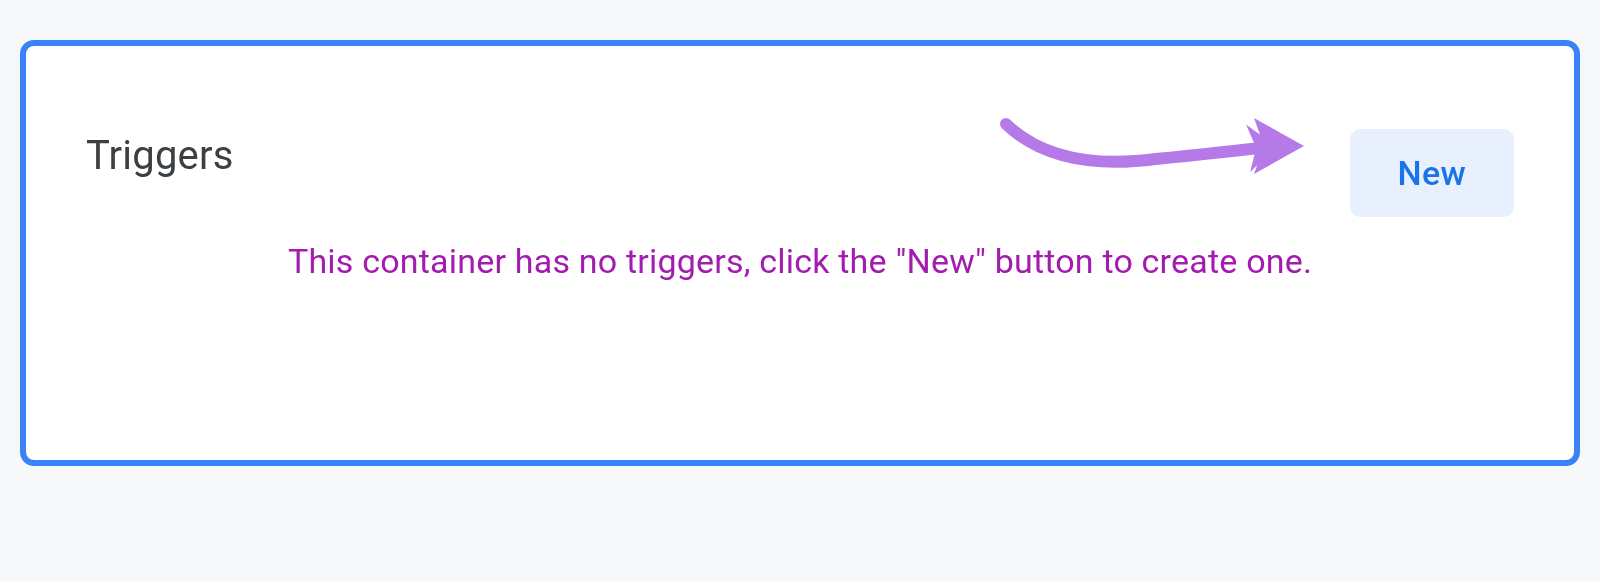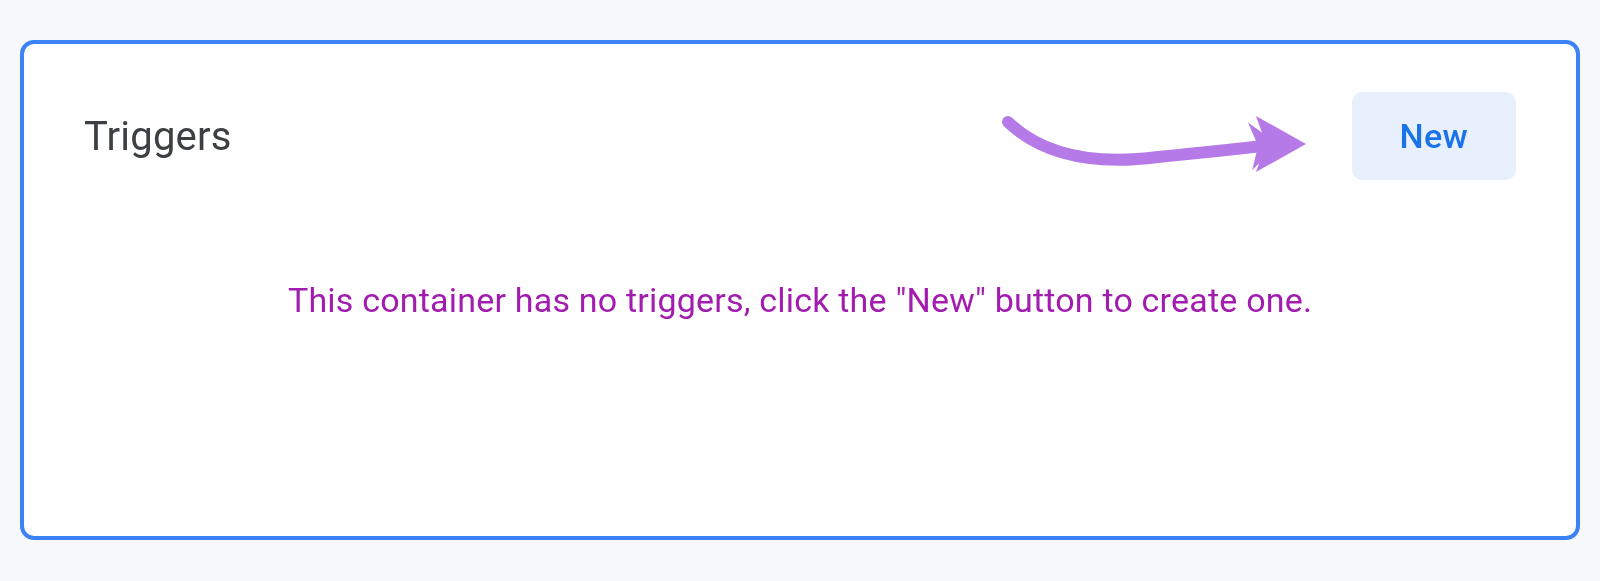--- a/index.html
+++ b/index.html
@@ -5,24 +5,24 @@
     * { box-sizing: border-box; margin: 0; padding: 0; }
     body {
       width: 1600px;
       height: 581px;
       background: #f7f8f9;
       font-family: 'Google Sans', 'Roboto', -apple-system, BlinkMacSystemFont, sans-serif;
       padding: 40px 20px 20px 20px;
     }
     .panel {
       background: #ffffff;
-      border: 4px solid #3b82f6;
+      border: 6px solid #3b82f6;
       border-radius: 14px;
       width: 100%;
-      height: 500px;
+      height: 426px;
       position: relative;
       padding: 48px 60px;
     }
     .panel-header {
       display: flex;
       justify-content: space-between;
       align-items: center;
     }
     .panel-title {
       font-size: 40px;
@@ -34,20 +34,21 @@
       background: #e8f0fe;
       color: #1a73e8;
       font-size: 34px;
       font-weight: 500;
       border: none;
       border-radius: 10px;
       padding: 24px 48px;
       cursor: pointer;
       font-family: inherit;
       letter-spacing: 0.3px;
+      margin-top: 35px;
     }
     .empty-message {
       position: absolute;
       top: 52%;
       left: 50%;
       transform: translate(-50%, -50%);
       font-size: 34px;
       color: #a21caf;
       white-space: nowrap;
       letter-spacing: 0.2px;

